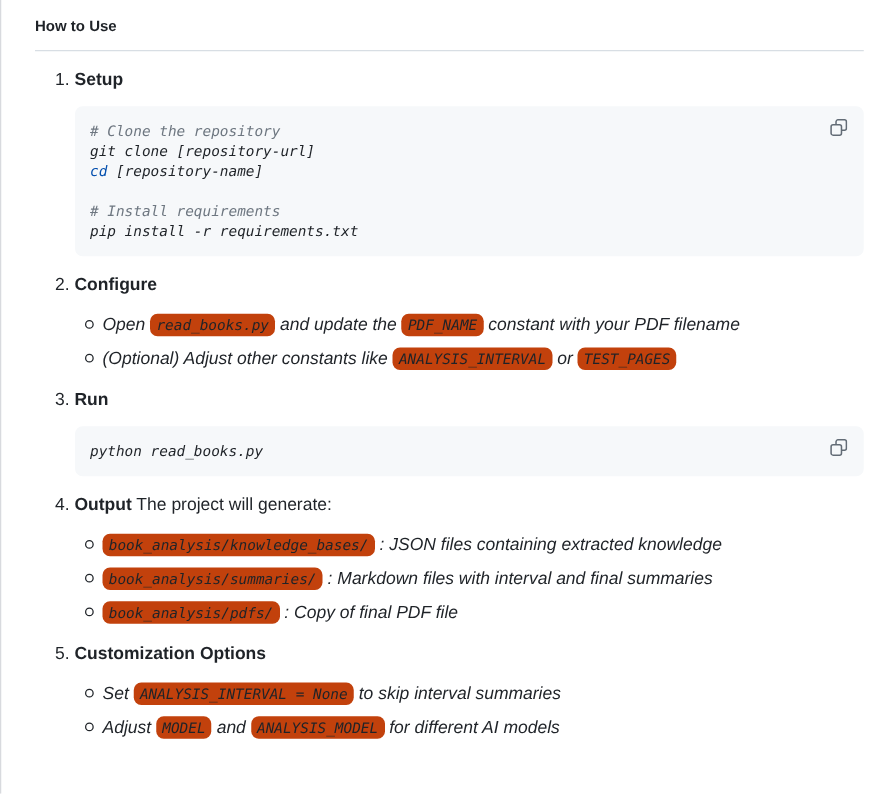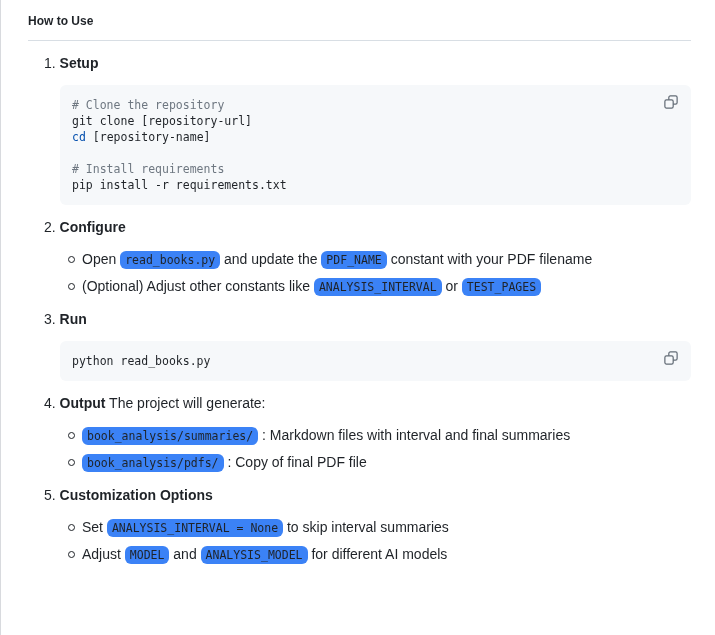--- a/index.html
+++ b/index.html
@@ -75,26 +75,26 @@
   }
   ul.bullets li + li { margin-top: 6px; }
   ul.bullets li::before {
     content: "";
     position: absolute;
     left: -14px; top: 7px;
     width: 5px; height: 5px;
     border: 1px solid #1f2328;
     border-radius: 50%;
   }
-  .step-body > :last-child, .step > :last-child { margin-bottom: 12px; }
+  .step-body > :last-child, .step > :last-child { margin-bottom: 12px; font-style: italic; }
 
   code.inline {
     font-family: "DejaVu Sans Mono", "Liberation Mono", monospace;
     font-size: 11.5px;
-    background: #3b82f6;
+    background: #c2410c;
     padding: 2px 5px;
     border-radius: 6px;
     color: #1f2328;
     white-space: nowrap;
     text-align: center;
   }
 </style>
 </head>
 <body>
 
@@ -145,20 +145,21 @@
             </span>
           </button>
         </div>
       </div>
     </li>
 
     <li class="step">
       <p class="head"><span class="num">4.</span> <strong>Output</strong><span> The project will generate:</span></p>
       <div class="step-body">
         <ul class="bullets">
+          <li><code class="inline">book_analysis/knowledge_bases/</code><span> : JSON files containing extracted knowledge</span></li>
           <li><code class="inline">book_analysis/summaries/</code><span> : Markdown files with interval and final summaries</span></li>
           <li><code class="inline">book_analysis/pdfs/</code><span> : Copy of final PDF file</span></li>
         </ul>
       </div>
     </li>
 
     <li class="step">
       <p class="head"><span class="num">5.</span> <strong>Customization Options</strong></p>
       <div class="step-body">
         <ul class="bullets">

